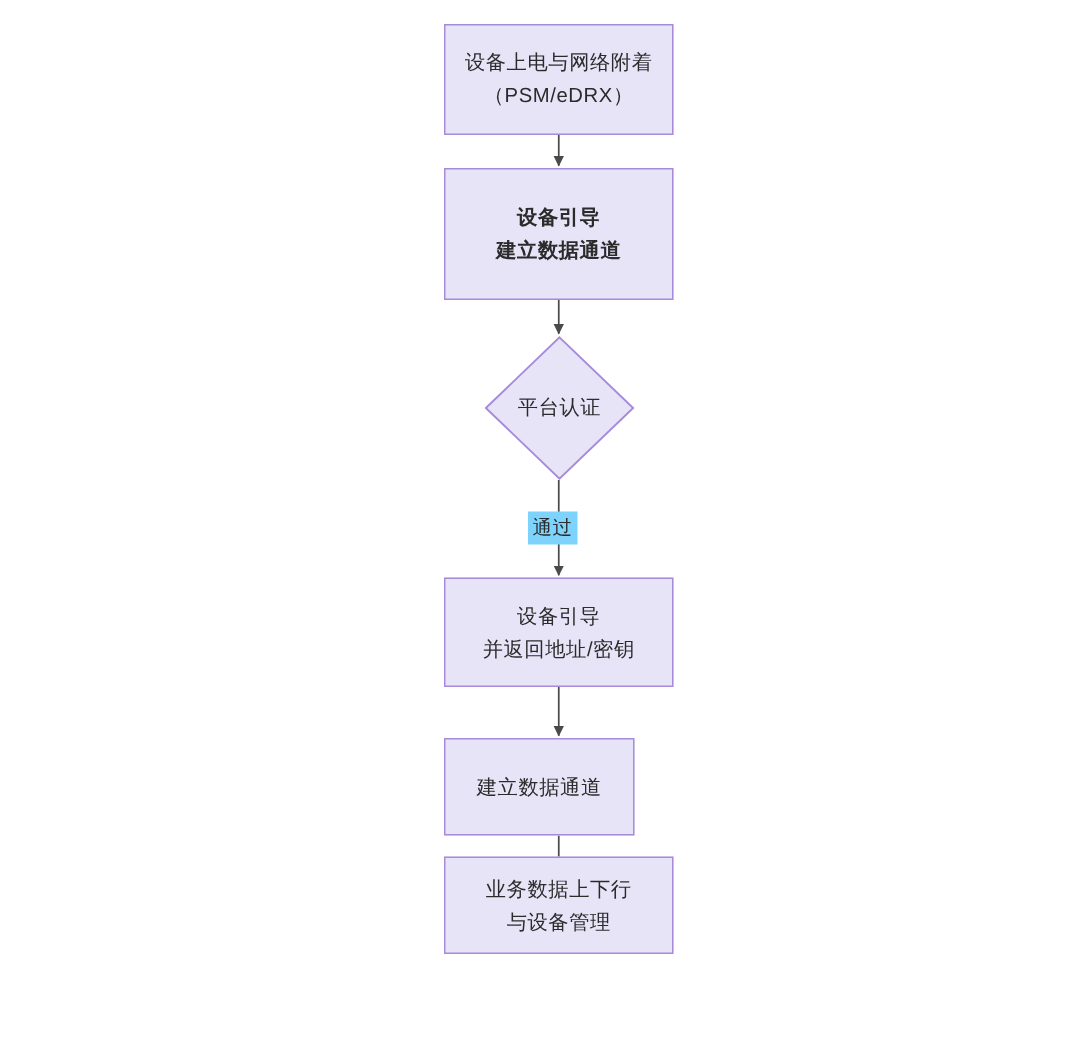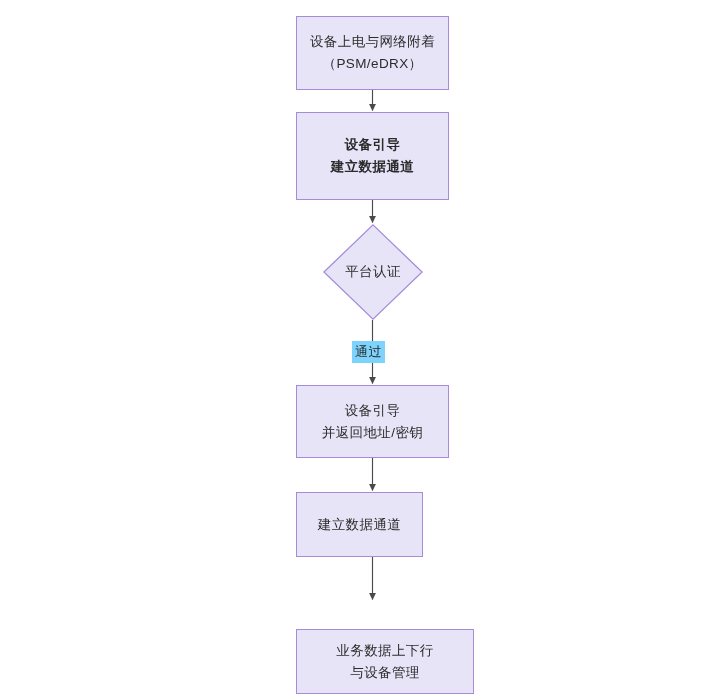--- a/index.html
+++ b/index.html
@@ -127,18 +127,18 @@
 
   <div class="node" style="left:296px; top:385px; width:153px; height:73px;">
     <span class="line">设备引导</span>
     <span class="line">并返回地址/密钥</span>
   </div>
 
   <div class="node" style="left:296px; top:492px; width:127px; height:65px;">
     <span class="line">建立数据通道</span>
   </div>
 
-  <div class="node" style="left:296px; top:629px; width:178px; height:65px;">
+  <div class="node" style="left:296px; top:571px; width:153px; height:65px;">
     <span class="line">业务数据上下行</span>
     <span class="line">与设备管理</span>
   </div>
 
 </div>
 
 </body></html>

